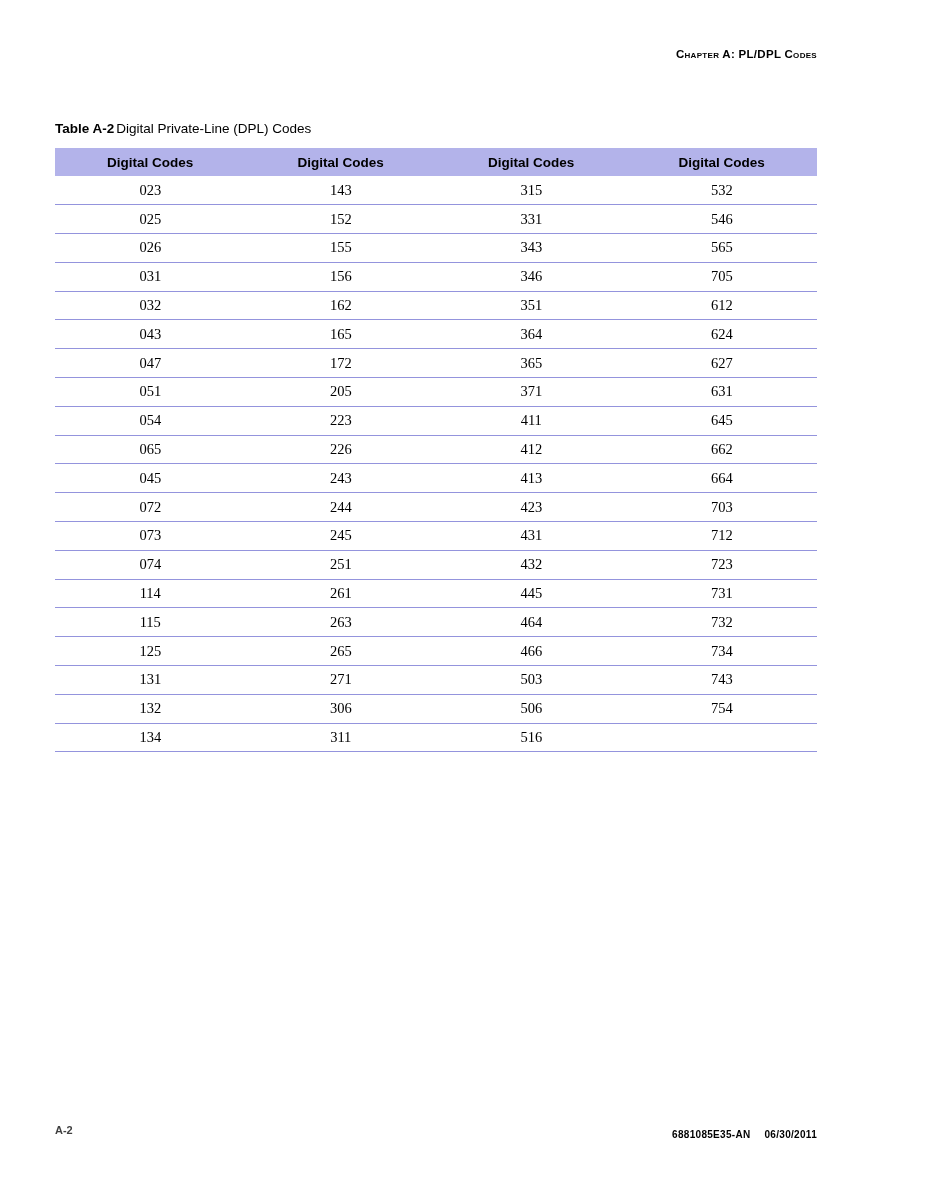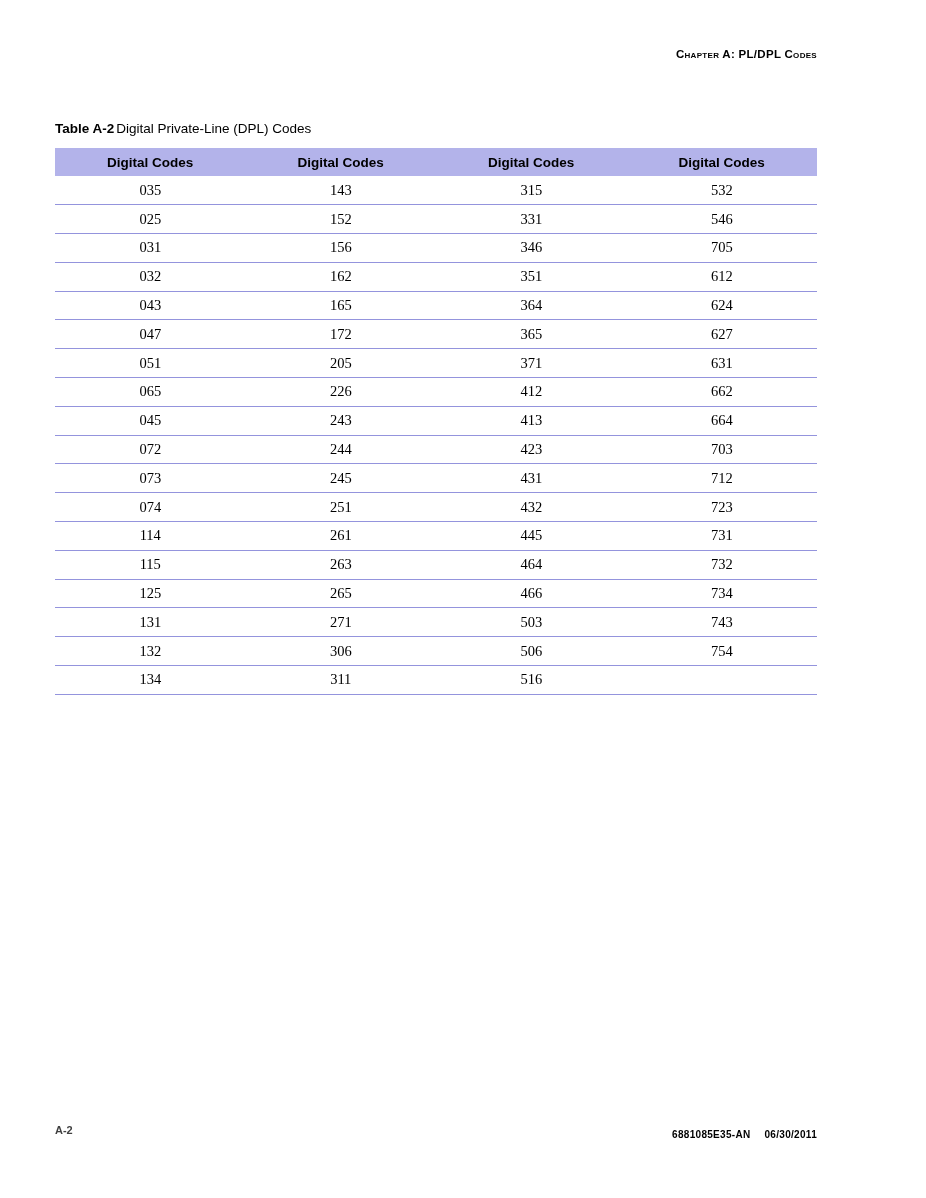--- a/index.html
+++ b/index.html
@@ -91,32 +91,38 @@
     <thead>
       <tr>
         <th>Digital Codes</th>
         <th>Digital Codes</th>
         <th>Digital Codes</th>
         <th>Digital Codes</th>
       </tr>
     </thead>
     <tbody>
         <tr>
-          <td>035</td>
+          <td>023</td>
           <td>143</td>
           <td>315</td>
           <td>532</td>
         </tr>
         <tr>
           <td>025</td>
           <td>152</td>
           <td>331</td>
           <td>546</td>
         </tr>
         <tr>
+          <td>026</td>
+          <td>155</td>
+          <td>343</td>
+          <td>565</td>
+        </tr>
+        <tr>
           <td>031</td>
           <td>156</td>
           <td>346</td>
           <td>705</td>
         </tr>
         <tr>
           <td>032</td>
           <td>162</td>
           <td>351</td>
           <td>612</td>
@@ -133,20 +139,26 @@
           <td>365</td>
           <td>627</td>
         </tr>
         <tr>
           <td>051</td>
           <td>205</td>
           <td>371</td>
           <td>631</td>
         </tr>
         <tr>
+          <td>054</td>
+          <td>223</td>
+          <td>411</td>
+          <td>645</td>
+        </tr>
+        <tr>
           <td>065</td>
           <td>226</td>
           <td>412</td>
           <td>662</td>
         </tr>
         <tr>
           <td>045</td>
           <td>243</td>
           <td>413</td>
           <td>664</td>

